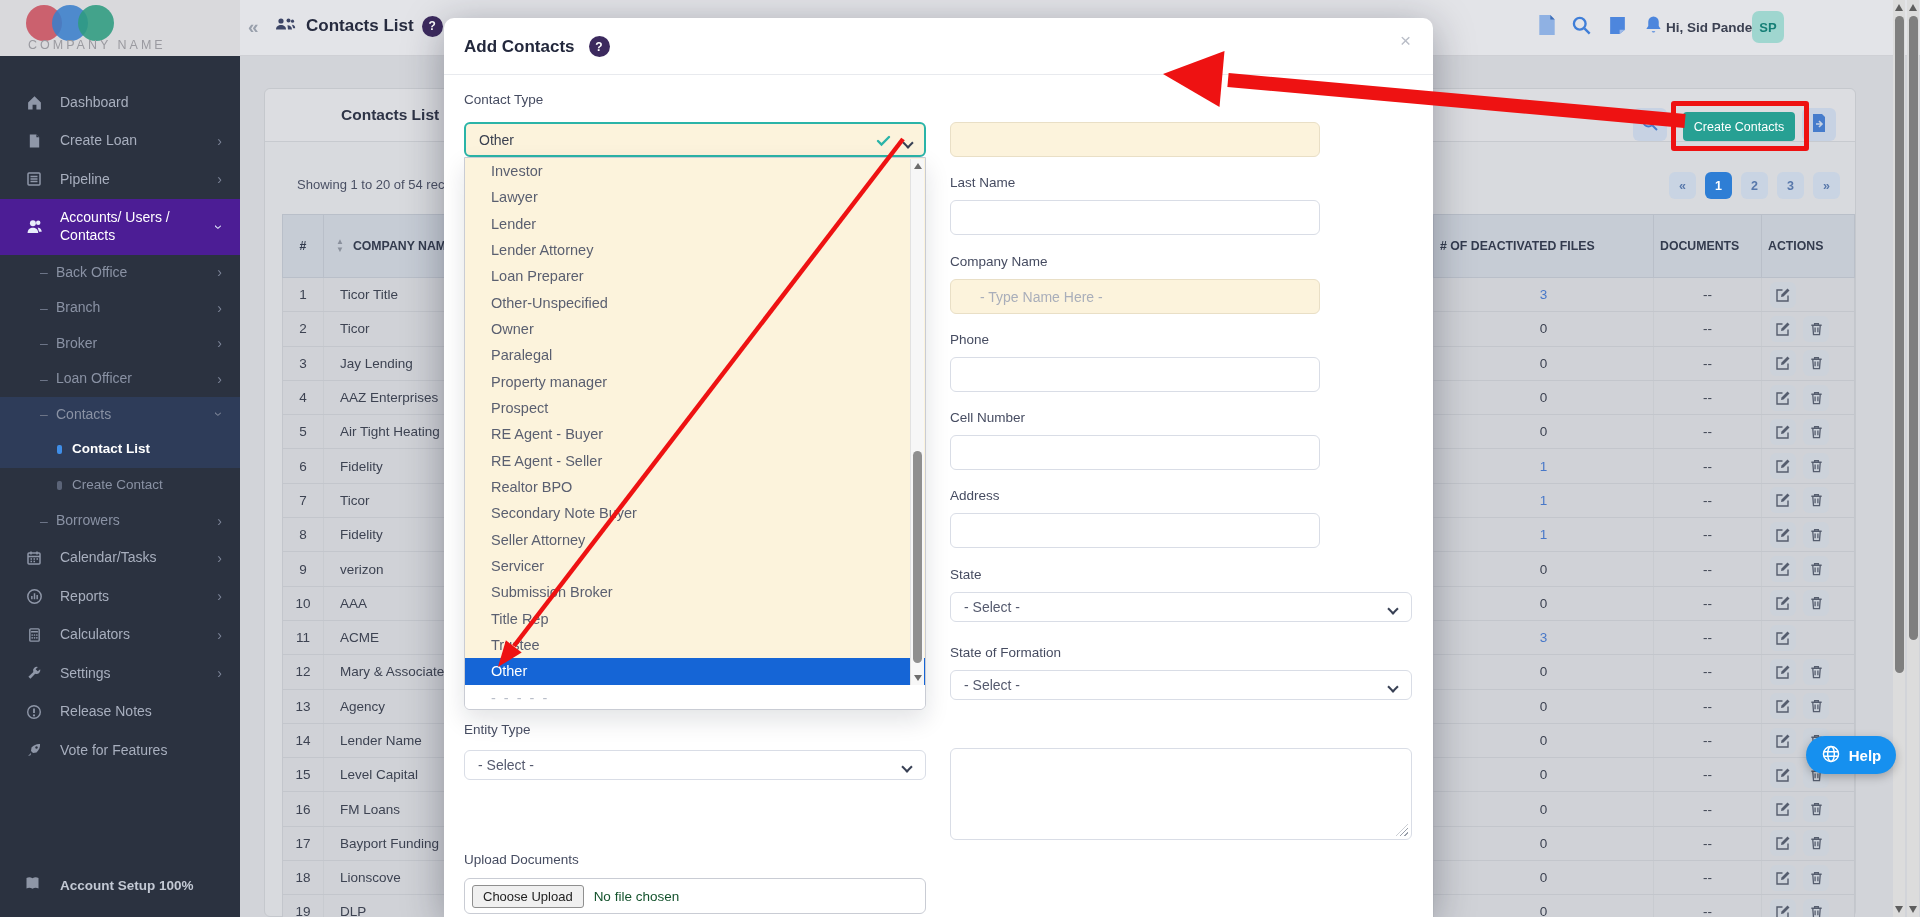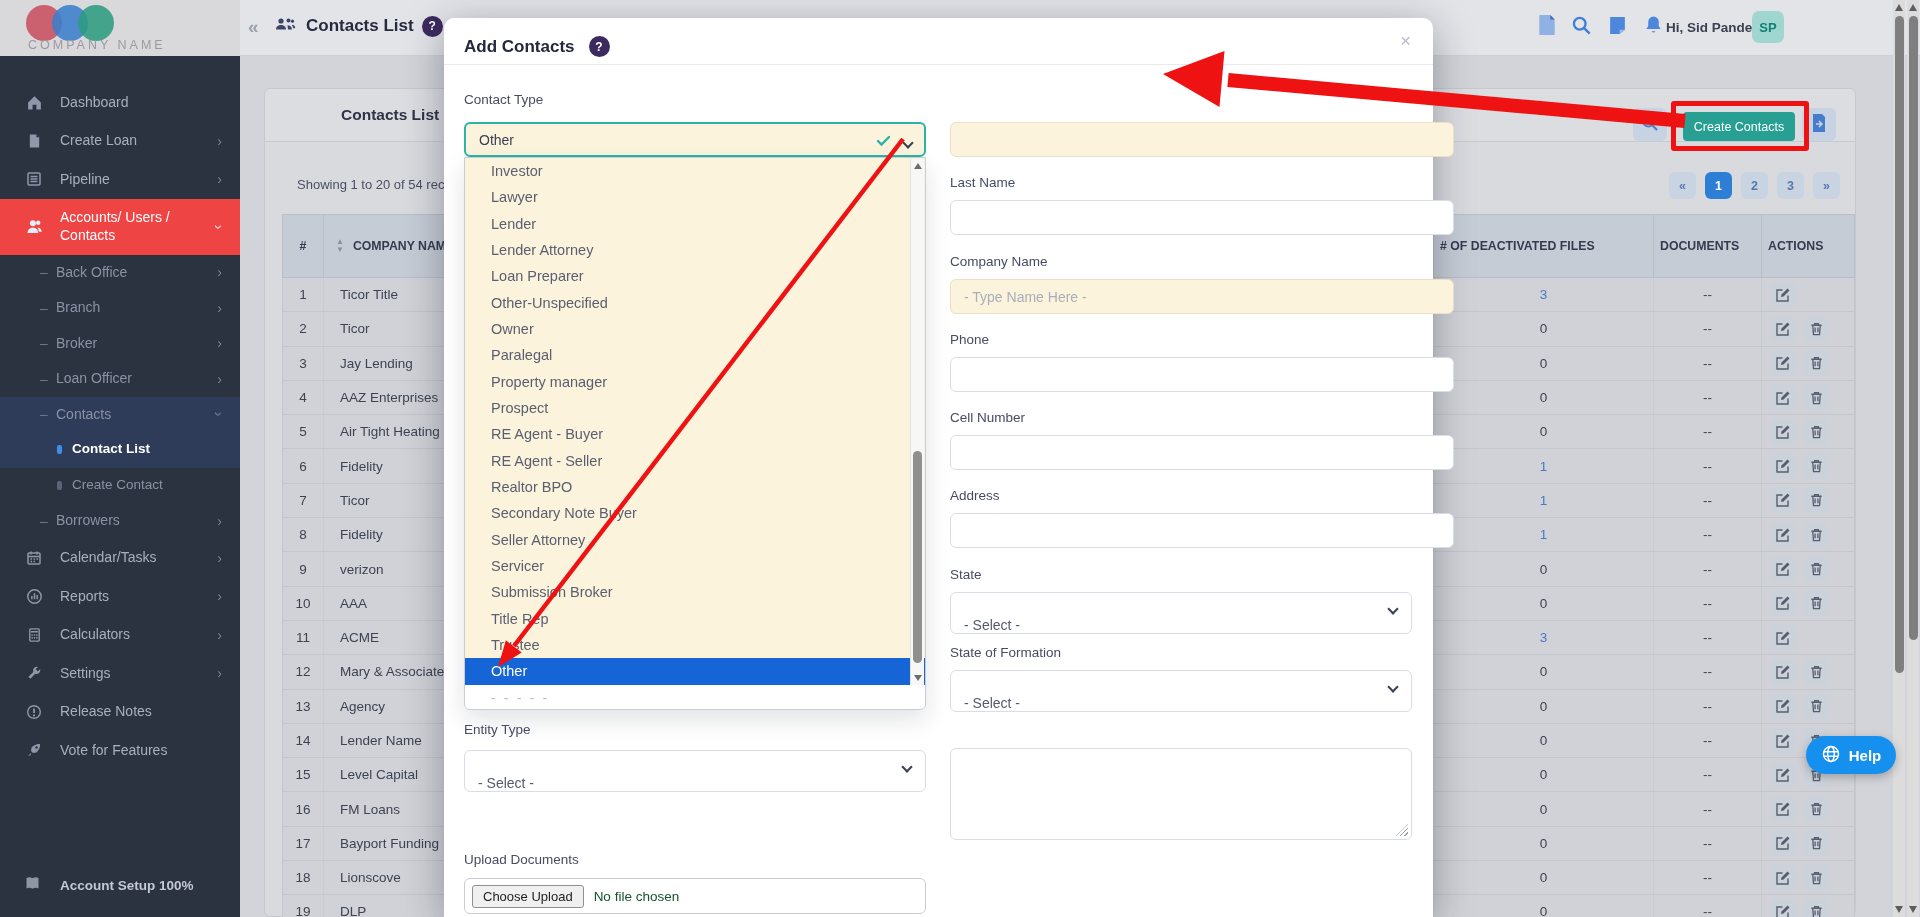--- a/index.html
+++ b/index.html
@@ -25,21 +25,21 @@
   .sd{position:relative;display:flex;align-items:center;height:38.5px;color:#a8afbe;font-size:14px;cursor:pointer;}
   .sd .sd-ico{position:absolute;left:24px;width:20px;height:20px;color:#8f97a8;display:flex;align-items:center;justify-content:center;}
   .sd .sd-label{position:absolute;left:60px;right:34px;line-height:1.25;}
   .sd.lvl1{height:35.5px;}
   .sd.lvl1 .sd-label{left:56px;color:#8a92a4;}
   .sd.lvl1 .dash{position:absolute;left:40px;color:#6c7487;}
   .sd.lvl2{height:35.5px;}
   .sd.lvl2 .sd-label{left:72px;color:#8a92a4;font-size:13.5px;}
   .sd.lvl2 .bullet{position:absolute;left:57px;width:5px;height:9px;border-radius:2px;background:#5b6478;}
   .sd.tall{height:56px;}
-  .sd.active{background:#ef4444;color:#fff;}
+  .sd.active{background:#4c1d95;color:#fff;}
   .sd.active .sd-ico{color:#e8eefb;}
   .sd.active .sd-label{color:#fff;}
   .sd.grp{background:#2e3c59;}
   .sd.subactive .sd-label{color:#fff;font-weight:bold;}
   .sd.subactive .bullet{background:#3f8ee8;}
   .chev{position:absolute;right:18px;color:#7b8396;font-size:14px;}
   .chev.down{transform:rotate(90deg);}
   .sd.active .chev{color:#dfe9f9;}
 
   #onboard-card{position:absolute;left:10px;top:756px;width:176px;height:46px;border-radius:14px;background:var(--onb);padding:6px 10px 0 12px;cursor:pointer;}
@@ -76,29 +76,29 @@
   .td{display:flex;align-items:center;height:100%;border-left:1px solid #c8cbd0;overflow:hidden;white-space:nowrap;}
   .td.c-num{justify-content:center;border-left:none;}
   .td.c-company{padding-left:16px;}
   .td.c-files,.td.c-docs{justify-content:center;}
   .td.c-files.link{color:#4878c8;cursor:pointer;}
   .td.c-actions{gap:7px;padding-left:8px;}
   .act-btn{width:26px;height:26px;border-radius:6px;background:#ccd2da;color:#555d6e;display:flex;align-items:center;justify-content:center;cursor:pointer;}
 
   
   #modal{position:absolute;left:444px;top:18px;width:989px;height:899px;background:#fff;border-radius:10px 10px 0 0;box-shadow:0 8px 40px rgba(20,24,40,.35);}
-  #modal-head{position:absolute;left:0;top:0;width:100%;height:47px;border-bottom:1px solid #e8eaee;}
+  #modal-head{position:absolute;left:0;top:0;width:100%;height:57px;border-bottom:1px solid #e8eaee;}
   #modal-title-row{position:absolute;left:20px;top:18px;display:flex;align-items:center;gap:14px;}
   #modal-title{font-size:17px;font-weight:bold;color:#23283c;}
   #modal-close{position:absolute;right:22px;top:12px;color:#b9bdc7;font-size:19px;cursor:pointer;}
   .mlabel{position:absolute;width:300px;height:20px;font-size:13.5px;color:#464c61;}
-  .minput{position:absolute;height:35px;border:1px solid #d9dde6;border-radius:6px;background:#fff;font-size:14px;color:#c2410c;padding:0 13px;width:504px;outline:none;}
+  .minput{position:absolute;height:35px;border:1px solid #d9dde6;border-radius:6px;background:#fff;font-size:14px;color:#c2410c;padding:0 29px;width:370px;outline:none;}
   .minput.cream{background:var(--cream);border-color:#e9dfc6;}
   .minput::placeholder{color:#a9aeba;}
-  .mselect{position:absolute;width:462px;height:42px;border:1px solid #d9dde6;border-radius:6px;background:#fff;font-size:14px;color:#555a6e;display:flex;align-items:flex-end;padding:0 13px;cursor:pointer;}
+  .mselect{position:absolute;width:462px;height:30px;border:1px solid #d9dde6;border-radius:6px;background:#fff;font-size:14px;color:#555a6e;display:flex;align-items:center;padding:0 13px;cursor:pointer;}
   .scaret{position:absolute;right:14px;top:12px;width:8px;height:8px;border-right:2px solid #384054;border-bottom:2px solid #384054;transform:rotate(45deg);}
   #ct-select{position:absolute;left:20px;top:104px;width:462px;height:35px;border:2px solid var(--tealb);border-radius:6px;background:var(--cream);display:flex;align-items:center;padding:0 13px;font-size:14px;color:#3a4050;cursor:pointer;}
   #ct-check{position:absolute;right:28px;top:8px;color:var(--tealb);}
   #ct-caret{right:12px;top:15px;}
 
   #dd-list{position:absolute;left:20px;top:139px;width:462px;height:553px;background:#fff;border:1px solid #c9ccd4;border-radius:0 0 6px 6px;box-shadow:0 10px 24px rgba(20,24,40,.12);overflow:hidden;}
   .dd-opt{height:26.33px;display:flex;align-items:center;padding-left:26px;background:var(--cream);font-size:14.5px;color:#5a5f70;cursor:pointer;}
   .dd-opt.sel{background:var(--ddblue);color:#fff;}
   .dd-opt.extra{background:#fff;color:#b9bec9;letter-spacing:2px;}
   #dd-scroll{position:absolute;right:1px;top:1px;width:14px;height:526px;background:#f7f7f7;border-left:1px solid #e2e2e2;}

